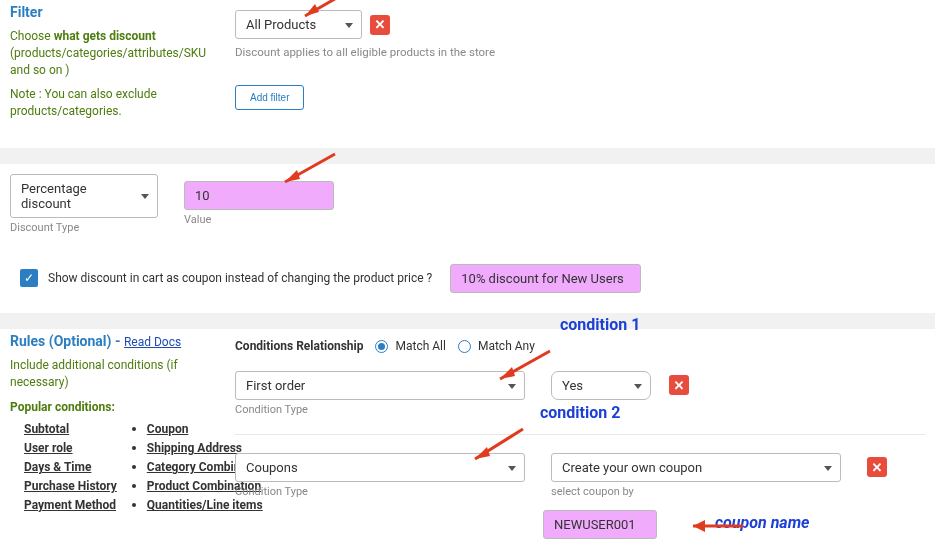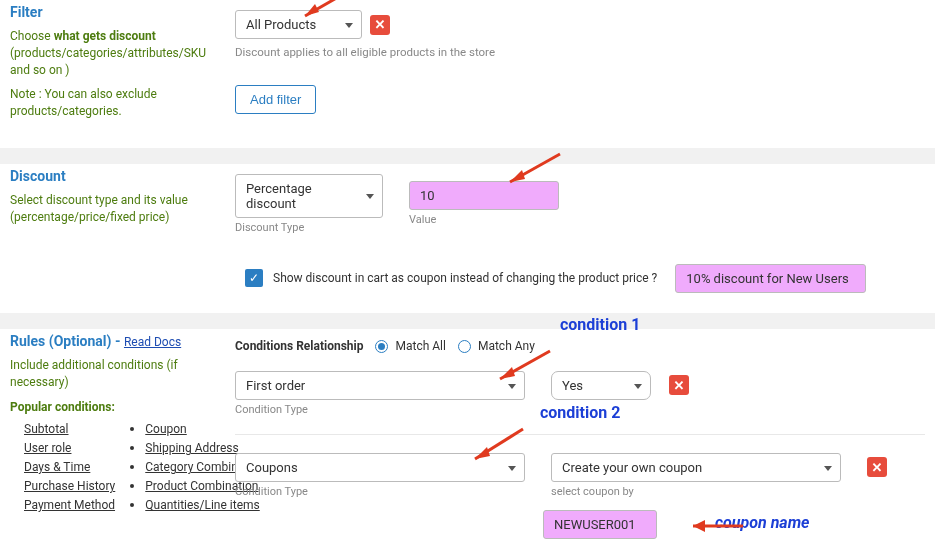--- a/index.html
+++ b/index.html
@@ -41,21 +41,21 @@
     margin-bottom: 8px;
     line-height: 1.4;
   }
   .side p .bold { font-weight: 700; }
   .side .subhead {
     font-weight: 700;
     font-size: 12px;
     margin-bottom: 6px;
   }
   .cond-cols { display: flex; gap: 16px; }
-  .cond-cols ul { list-style: disc; padding-left: 14px; }
+  .cond-cols ul { list-style: disc; padding-left: 14px; font-weight: bold; }
   .cond-cols li { margin-bottom: 4px; white-space: nowrap; }
   .cond-cols a { color: #333; text-decoration: underline; font-size: 12px; cursor: pointer; }
   .cond-cols .col1 a { text-decoration: underline; }
   .cond-cols .col1 li { list-style: none; }
   .main { flex: 1; padding-top: 6px; position: relative; }
   .row { display: flex; align-items: center; gap: 8px; margin-bottom: 4px; position: relative; }
   .selectlike {
     border: 1px solid #bbb;
     border-radius: 3px;
     padding: 6px 26px 6px 10px;
@@ -112,21 +112,21 @@
     color: #888;
     margin-top: 6px;
   }
   .addfilter {
     margin-top: 26px;
     border: 1px solid #2b7ec2;
     color: #2b7ec2;
     background: #fff;
     border-radius: 3px;
     padding: 6px 14px;
-    font-size: 13px;
+    font-size: 10px;
     cursor: pointer;
   }
   .chk {
     width: 18px; height: 18px;
     background: #2b7ec2;
     border-radius: 2px;
     display: flex;
     align-items: center;
     justify-content: center;
     color: #fff;
@@ -205,24 +205,20 @@
       </svg>
     </div>
     <div class="helpnote">Discount applies to all eligible products in the store</div>
     <button class="addfilter">Add filter</button>
   </div>
 </div>
 
 <div class="section-gap"></div>
 
 <div class="section">
-  <div class="side">
-    <h3>Discount</h3>
-    <p>Select discount type and its value (percentage/price/fixed price)</p>
-  </div>
   <div class="main">
     <div class="row">
       <div class="grp">
         <div class="selectlike" data-w="140">Percentage discount</div>
         <div class="sublabel">Discount Type</div>
       </div>
       <div class="grp">
         <div class="txtinput" data-w="150">10</div>
         <div class="sublabel">Value</div>
       </div>

